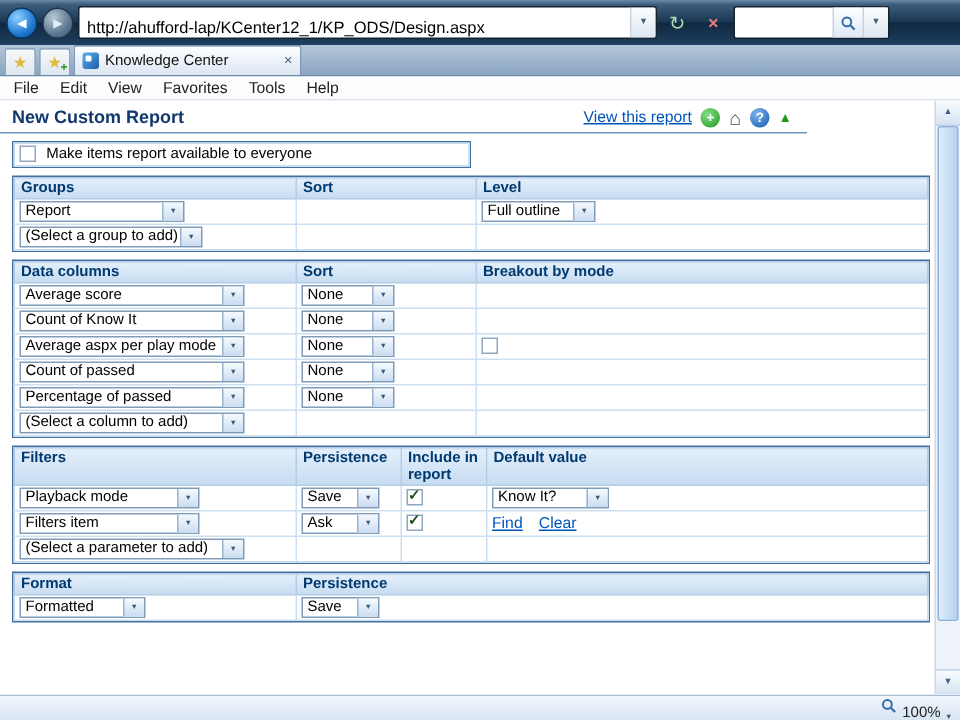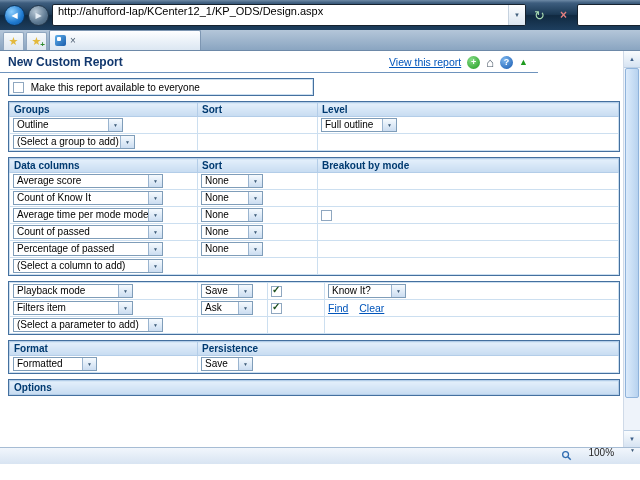--- a/index.html
+++ b/index.html
@@ -5,21 +5,21 @@
   * { margin:0; padding:0; box-sizing:border-box; }
   html,body { background:#777; }
   body { font-family:"Liberation Sans", sans-serif; }
   .window { width:640px; height:480px; position:relative; background:#fff; overflow:hidden; margin:0 auto; }
 
   
   .titlebar { height:30px; background:linear-gradient(180deg,#6e8aa6 0%,#3d5d7e 10%,#1a3853 48%,#102940 52%,#1e3f5f 100%); display:flex; align-items:center; padding:0 4px; gap:3px; }
   .navbtn { width:21px; height:21px; border-radius:50%; display:flex; align-items:center; justify-content:center; font-size:8px; color:#fff; flex:0 0 auto; }
   .navbtn.back { background:radial-gradient(circle at 35% 30%, #8ed0ff, #1f7ad0 60%, #0b4f96); border:1px solid #0a355f; }
   .navbtn.fwd  { background:radial-gradient(circle at 35% 30%, #b9c9d6, #5c7891 60%, #3b566e); border:1px solid #22364a; color:#e4edf5; }
-  .addressbar { width:474px; height:22px; background:#fff; border:1px solid #16222e; border-radius:2px; display:flex; align-items:flex-start; padding-left:5px; overflow:hidden; flex:0 0 auto; }
+  .addressbar { width:386px; height:22px; background:#fff; border:1px solid #16222e; border-radius:2px; display:flex; align-items:flex-end; padding-left:5px; overflow:hidden; flex:0 0 auto; }
   .url { flex:1; font-size:11px; color:#000; white-space:nowrap; overflow:hidden; }
   .mini-caret { width:17px; height:100%; border-left:1px solid #c6d2df; background:linear-gradient(#fdfeff,#dde7f1); color:#44617e; font-size:6px; display:flex; align-items:center; justify-content:center; }
   .tb-btn { width:21px; height:21px; display:flex; align-items:center; justify-content:center; font-size:13px; color:#a9dcb2; flex:0 0 auto; }
   .tb-btn.stop { color:#e37f7f; font-size:12px; font-weight:bold; }
   .searchbox { width:104px; height:22px; background:#fff; border:1px solid #16222e; border-radius:2px; display:flex; align-items:center; flex:0 0 auto; }
   .search-empty { flex:1; }
   .mag-btn { width:20px; height:100%; display:flex; align-items:center; justify-content:center; background:linear-gradient(#fdfeff,#dde9f4); border-left:1px solid #c6d2df; }
 
   .tabbar { height:21px; background:linear-gradient(#b4c6d9,#8aa5c1); border-bottom:1px solid #6d89a8; display:flex; align-items:flex-end; padding:0 3px; gap:2px; }
   .fav-btn { width:21px; height:18px; display:flex; align-items:center; justify-content:center; font-size:11px; color:#e3b93c; background:linear-gradient(#f7fafc,#dde6ef); border:1px solid #8fa6bf; border-bottom:none; border-radius:2px 2px 0 0; position:relative; }
@@ -64,21 +64,21 @@
 
   
   .scrollbar { position:absolute; top:0; right:0; width:17px; height:396px; background:#eef3fa; border-left:1px solid #cfdae8; }
   .sb-btn { height:17px; display:flex; align-items:center; justify-content:center; font-size:6px; color:#3f608a; background:linear-gradient(#f9fcfe,#d6e3f2); border-bottom:1px solid #bccfe4; }
   .sb-btn.down { position:absolute; bottom:0; left:0; right:0; border-top:1px solid #bccfe4; border-bottom:none; }
   .sb-thumb { position:absolute; top:17px; left:1px; width:14px; height:330px; background:linear-gradient(90deg,#dcebfb,#b7d2ef); border:1px solid #8fb3db; border-radius:2px; }
 
   
   .statusbar { height:17px; background:linear-gradient(#f1f6fc,#d8e4f2); border-top:1px solid #a6bcd4; display:flex; align-items:center; padding:0 5px; }
   .status-spacer { flex:1; }
-  .zoom-cluster { display:flex; align-items:flex-start; gap:16px; }
+  .zoom-cluster { display:flex; align-items:flex-end; gap:3px; }
   .zoom-label { font-size:10px; color:#222; }
   .zoom-caret { font-size:5px; color:#3c5a78; }
 </style>
 </head>
 <body>
 
 <div class="window">
 
   <div class="titlebar">
     <div class="navbtn back">
@@ -112,24 +112,33 @@
   <div class="tabbar">
     <div class="fav-btn">
         <span>★</span>
       </div>
     <div class="fav-btn">
         <span>★</span>
         <span class="fav-plus">+</span>
       </div>
     <div class="tab">
       <span class="favicon"></span>
+      <span class="tab-label">Knowledge Center</span>
       <span class="tab-close">×</span>
     </div>
   </div>
 
+  <div class="menubar">
+    <span class="menu-item">File</span>
+    <span class="menu-item">Edit</span>
+    <span class="menu-item">View</span>
+    <span class="menu-item">Favorites</span>
+    <span class="menu-item">Tools</span>
+    <span class="menu-item">Help</span>
+  </div>
 
   <div class="content">
     <div class="page">
 
       <div class="page-header">
         <span class="page-title">New Custom Report</span>
         <span class="hdr-right">
           <a class="link" href="#">View this report</a>
           <span class="icon-circle icon-add">+</span>
           <span class="icon-home">⌂</span>
@@ -137,21 +146,21 @@
           <span class="icon-up">▲</span>
         </span>
       </div>
 
       <div class="sec name-w">
         <table>
           <tbody>
           <tr>
                 <td>
             <span class="cb"></span>
-            <span class="cb-label">Make this report available to everyone</span>
+            <span class="cb-label">Make items report available to everyone</span>
           </td>
               </tr>
         </tbody>
           </table>
       </div>
 
       <div class="sec">
         <table>
           <colgroup>
               <col style="width:188px">
@@ -159,21 +168,21 @@
               <col>
             </colgroup>
           <tbody>
               <tr>
             <th>Groups</th>
             <th>Sort</th>
             <th>Level</th>
           </tr>
           <tr>
             <td><span class="sel" style="width:110px">
-                    <span class="sel-text">Outline</span>
+                    <span class="sel-text">Report</span>
                     <span class="sel-btn">▼</span>
                   </span></td>
             <td></td>
             <td><span class="sel" style="width:76px">
                     <span class="sel-text">Full outline</span>
                     <span class="sel-btn">▼</span>
                   </span></td>
           </tr>
           <tr>
             <td><span class="sel" style="width:122px">
@@ -217,21 +226,21 @@
                     <span class="sel-btn">▼</span>
                   </span></td>
             <td><span class="sel" style="width:62px">
                     <span class="sel-text">None</span>
                     <span class="sel-btn">▼</span>
                   </span></td>
             <td></td>
           </tr>
           <tr>
             <td><span class="sel" style="width:150px">
-                    <span class="sel-text">Average time per mode mode</span>
+                    <span class="sel-text">Average aspx per play mode</span>
                     <span class="sel-btn">▼</span>
                   </span></td>
             <td><span class="sel" style="width:62px">
                     <span class="sel-text">None</span>
                     <span class="sel-btn">▼</span>
                   </span></td>
             <td><span class="cb"></span></td>
           </tr>
           <tr>
             <td><span class="sel" style="width:150px">
@@ -269,20 +278,26 @@
 
       <div class="sec">
         <table>
           <colgroup>
               <col style="width:188px">
               <col style="width:70px">
               <col style="width:57px">
               <col>
             </colgroup>
           <tbody>
+              <tr>
+            <th>Filters</th>
+            <th>Persistence</th>
+            <th>Include in report</th>
+            <th>Default value</th>
+          </tr>
           <tr>
             <td><span class="sel" style="width:120px">
                     <span class="sel-text">Playback mode</span>
                     <span class="sel-btn">▼</span>
                   </span></td>
             <td><span class="sel" style="width:52px">
                     <span class="sel-text">Save</span>
                     <span class="sel-btn">▼</span>
                   </span></td>
             <td><span class="cb cb-checked"><span class="cb-mark">✓</span></span></td>
@@ -337,30 +352,20 @@
                   </span></td>
             <td><span class="sel" style="width:52px">
                     <span class="sel-text">Save</span>
                     <span class="sel-btn">▼</span>
                   </span></td>
           </tr>
         </tbody>
           </table>
       </div>
 
-      <div class="sec">
-        <table>
-          <tbody>
-              <tr>
-                <th>Options</th>
-              </tr>
-
-        </tbody>
-          </table>
-      </div>
 
     </div>
 
     <div class="scrollbar">
       <div class="sb-btn">▲</div>
       <div class="sb-thumb"></div>
       <div class="sb-btn down">▼</div>
     </div>
   </div>
 

